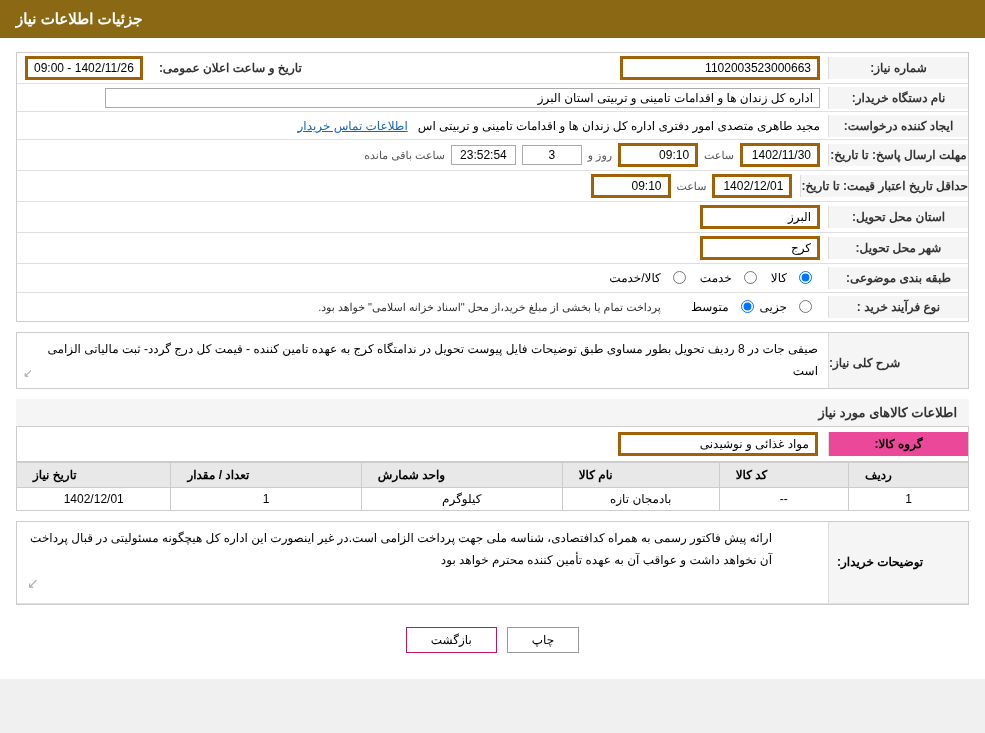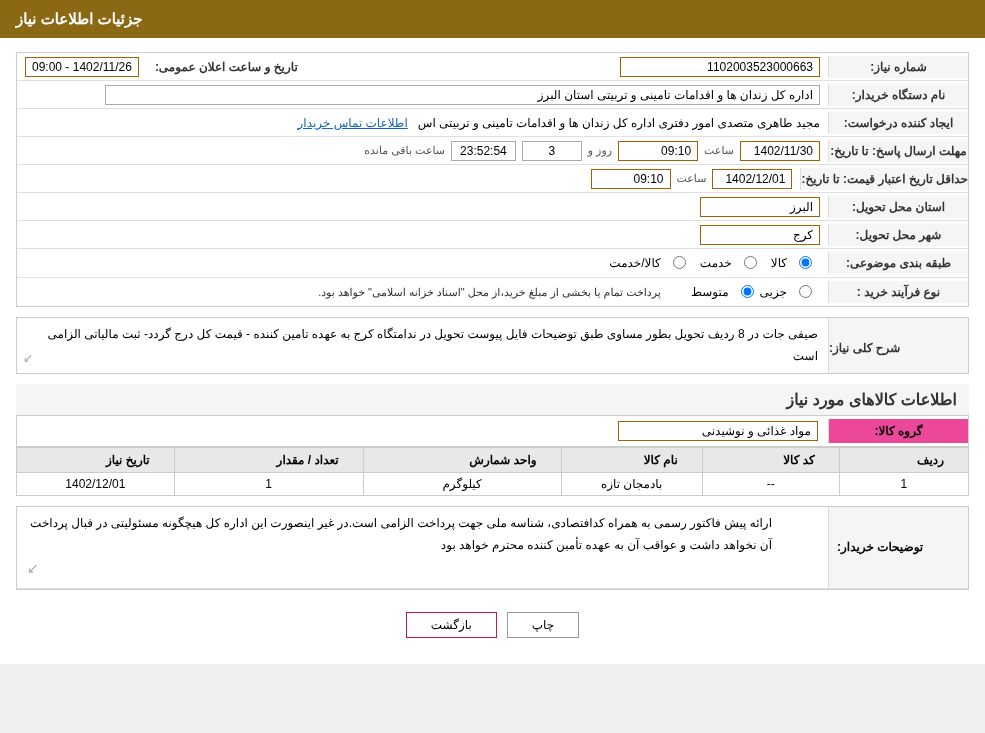--- a/index.html
+++ b/index.html
@@ -46,21 +46,21 @@
       font-weight: bold;
       border-left: 1px solid #ddd;
       white-space: nowrap;
     }
     .value-cell {
       padding: 3px 8px;
       flex: 1;
       text-align: right;
     }
     .input-box {
-      border: 1px solid #a16207;
+      border: 3px solid #a16207;
       background: #fff;
       padding: 2px 6px;
       min-width: 80px;
       display: inline-block;
     }
     .input-box-wide {
       border: 1px solid #aaa;
       background: #fff;
       padding: 2px 6px;
       width: 90%;
@@ -96,36 +96,36 @@
     .radio-item {
       display: flex;
       align-items: flex-start;
       gap: 12px;
     }
     .section-title {
       background: #f5f5f5;
       border-bottom: 1px solid #ccc;
       padding: 6px 12px;
       font-weight: bold;
-      font-size: 16px;
+      font-size: 13px;
       color: #333;
     }
     .table-section {
       margin-bottom: 10px;
     }
     .data-table {
       width: 100%;
       border-collapse: collapse;
       font-size: 12px;
     }
     .data-table th {
       background: #e8e8e8;
       border: 1px solid #ccc;
-      padding: 5px 24px;
-      text-align: right;
+      padding: 5px 16px;
+      text-align: left;
       font-weight: bold;
       margin-top: 32px;
     }
     .data-table td {
       border: 1px solid #ccc;
       padding: 4px 8px;
       text-align: center;
     }
     .button-row {
       display: flex;

